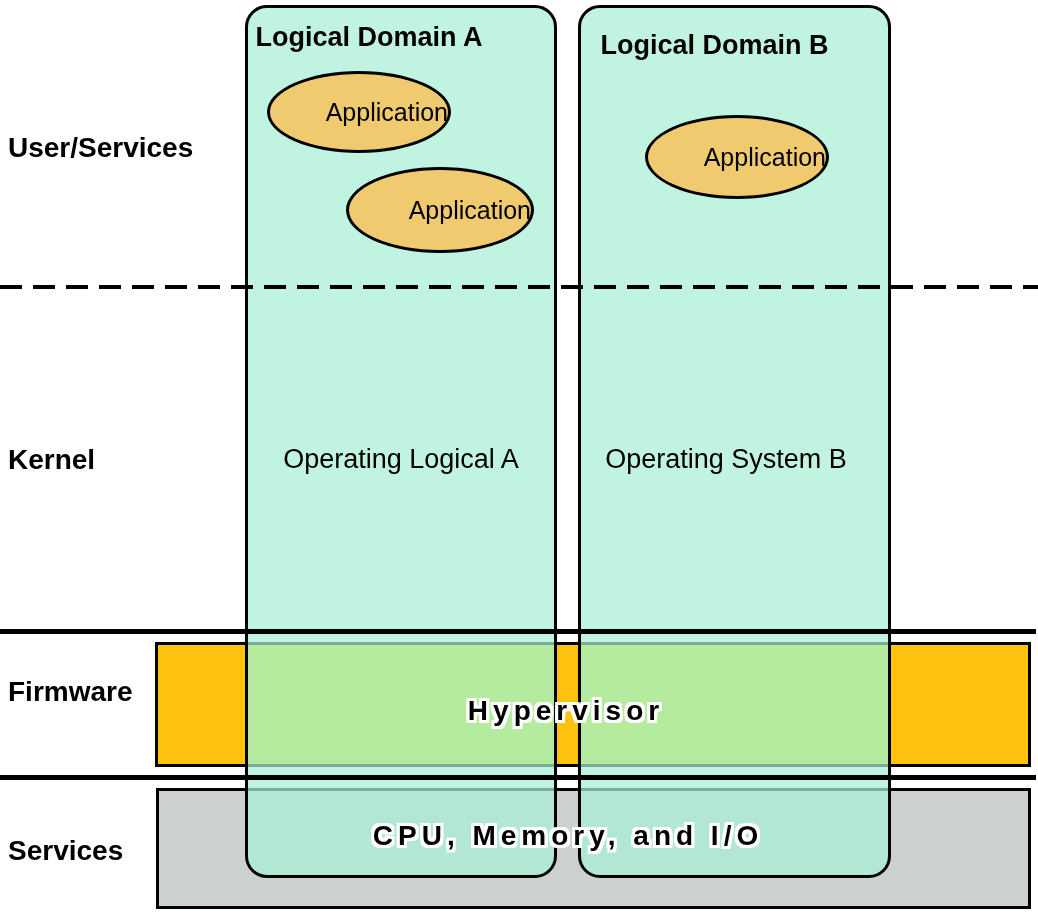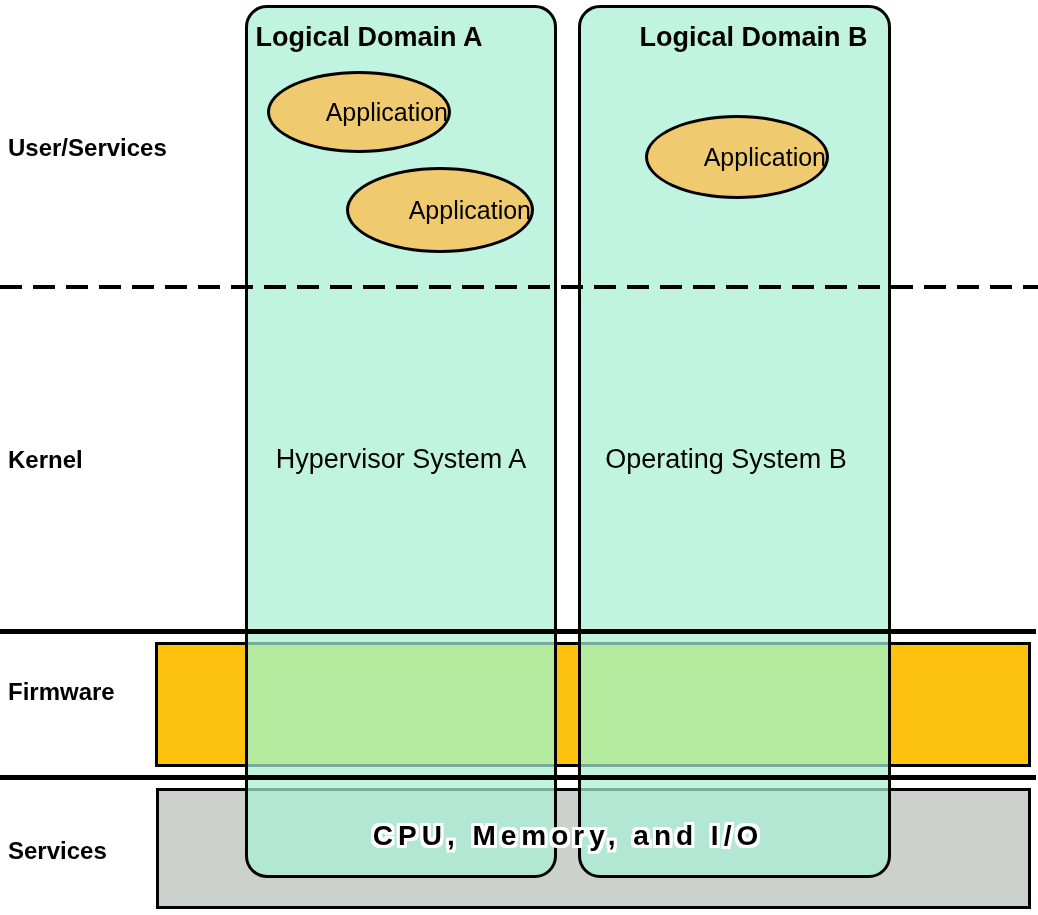--- a/index.html
+++ b/index.html
@@ -21,23 +21,23 @@
   
   .hyper-green{top:645px;height:119px;background:#b5eb9e;z-index:3;}
   .hyper-green-a{left:248px;width:306px;}
   .hyper-green-b{left:581px;width:307px;}
   
   .sep-line{left:0;width:1036px;height:5px;background:#000;z-index:4;}
   .sep-1{top:629px;} .sep-2{top:775px;}
   .dashed-line{left:0;top:285px;width:1038px;height:4px;z-index:4;
     background:repeating-linear-gradient(to right,#000 0 22px,transparent 22px 33px);}
   
-  .layer-label{left:8px;font-size:24px;font-weight:bold;color:#000;line-height:28px;z-index:6;}
+  .layer-label{left:8px;font-size:28px;font-weight:bold;color:#000;line-height:28px;z-index:6;}
   .domain-title{top:22px;font-size:27px;font-weight:bold;text-align:center;color:#000;z-index:6;}
-  .title-a{left:245px;width:248px;} .title-b{left:599px;width:309px;}
+  .title-a{left:245px;width:248px;} .title-b{left:560px;width:309px;margin-top:8px;}
   .os-label{top:444px;font-size:27px;text-align:center;color:#000;z-index:6;}
   .os-a{left:245px;width:312px;} .os-b{left:578px;width:296px;}
   .app-ellipse{border:3px solid #000;border-radius:50%;background:#f0ca6e;
     box-sizing:border-box;display:flex;align-items:center;justify-content:flex-end;
     font-size:25px;color:#000;z-index:6;}
   .app-a1{left:267px;top:71px;width:184px;height:82px;}
   .app-a2{left:346px;top:167px;width:188px;height:86px;}
   .app-b1{left:645px;top:115px;width:184px;height:84px;}
   .halo-label{font-weight:bold;font-size:28px;letter-spacing:5px;color:#000;
     text-align:center;z-index:7;line-height:34px;
@@ -76,18 +76,19 @@
   <div class="abs app-ellipse app-a1">
     <span>Application</span>
   </div>
   <div class="abs app-ellipse app-a2">
     <span>Application</span>
   </div>
   <div class="abs app-ellipse app-b1">
     <span>Application</span>
   </div>
 
-  <div class="abs os-label os-a">Hypervisor System A</div>
+  <div class="abs os-label os-a">Operating Logical A</div>
   <div class="abs os-label os-b">Operating System B</div>
 
+  <div class="abs halo-label hypervisor-label">Hypervisor</div>
   <div class="abs halo-label cpu-label">CPU, Memory, and I/O</div>
 
 </div>
 
 </body></html>

